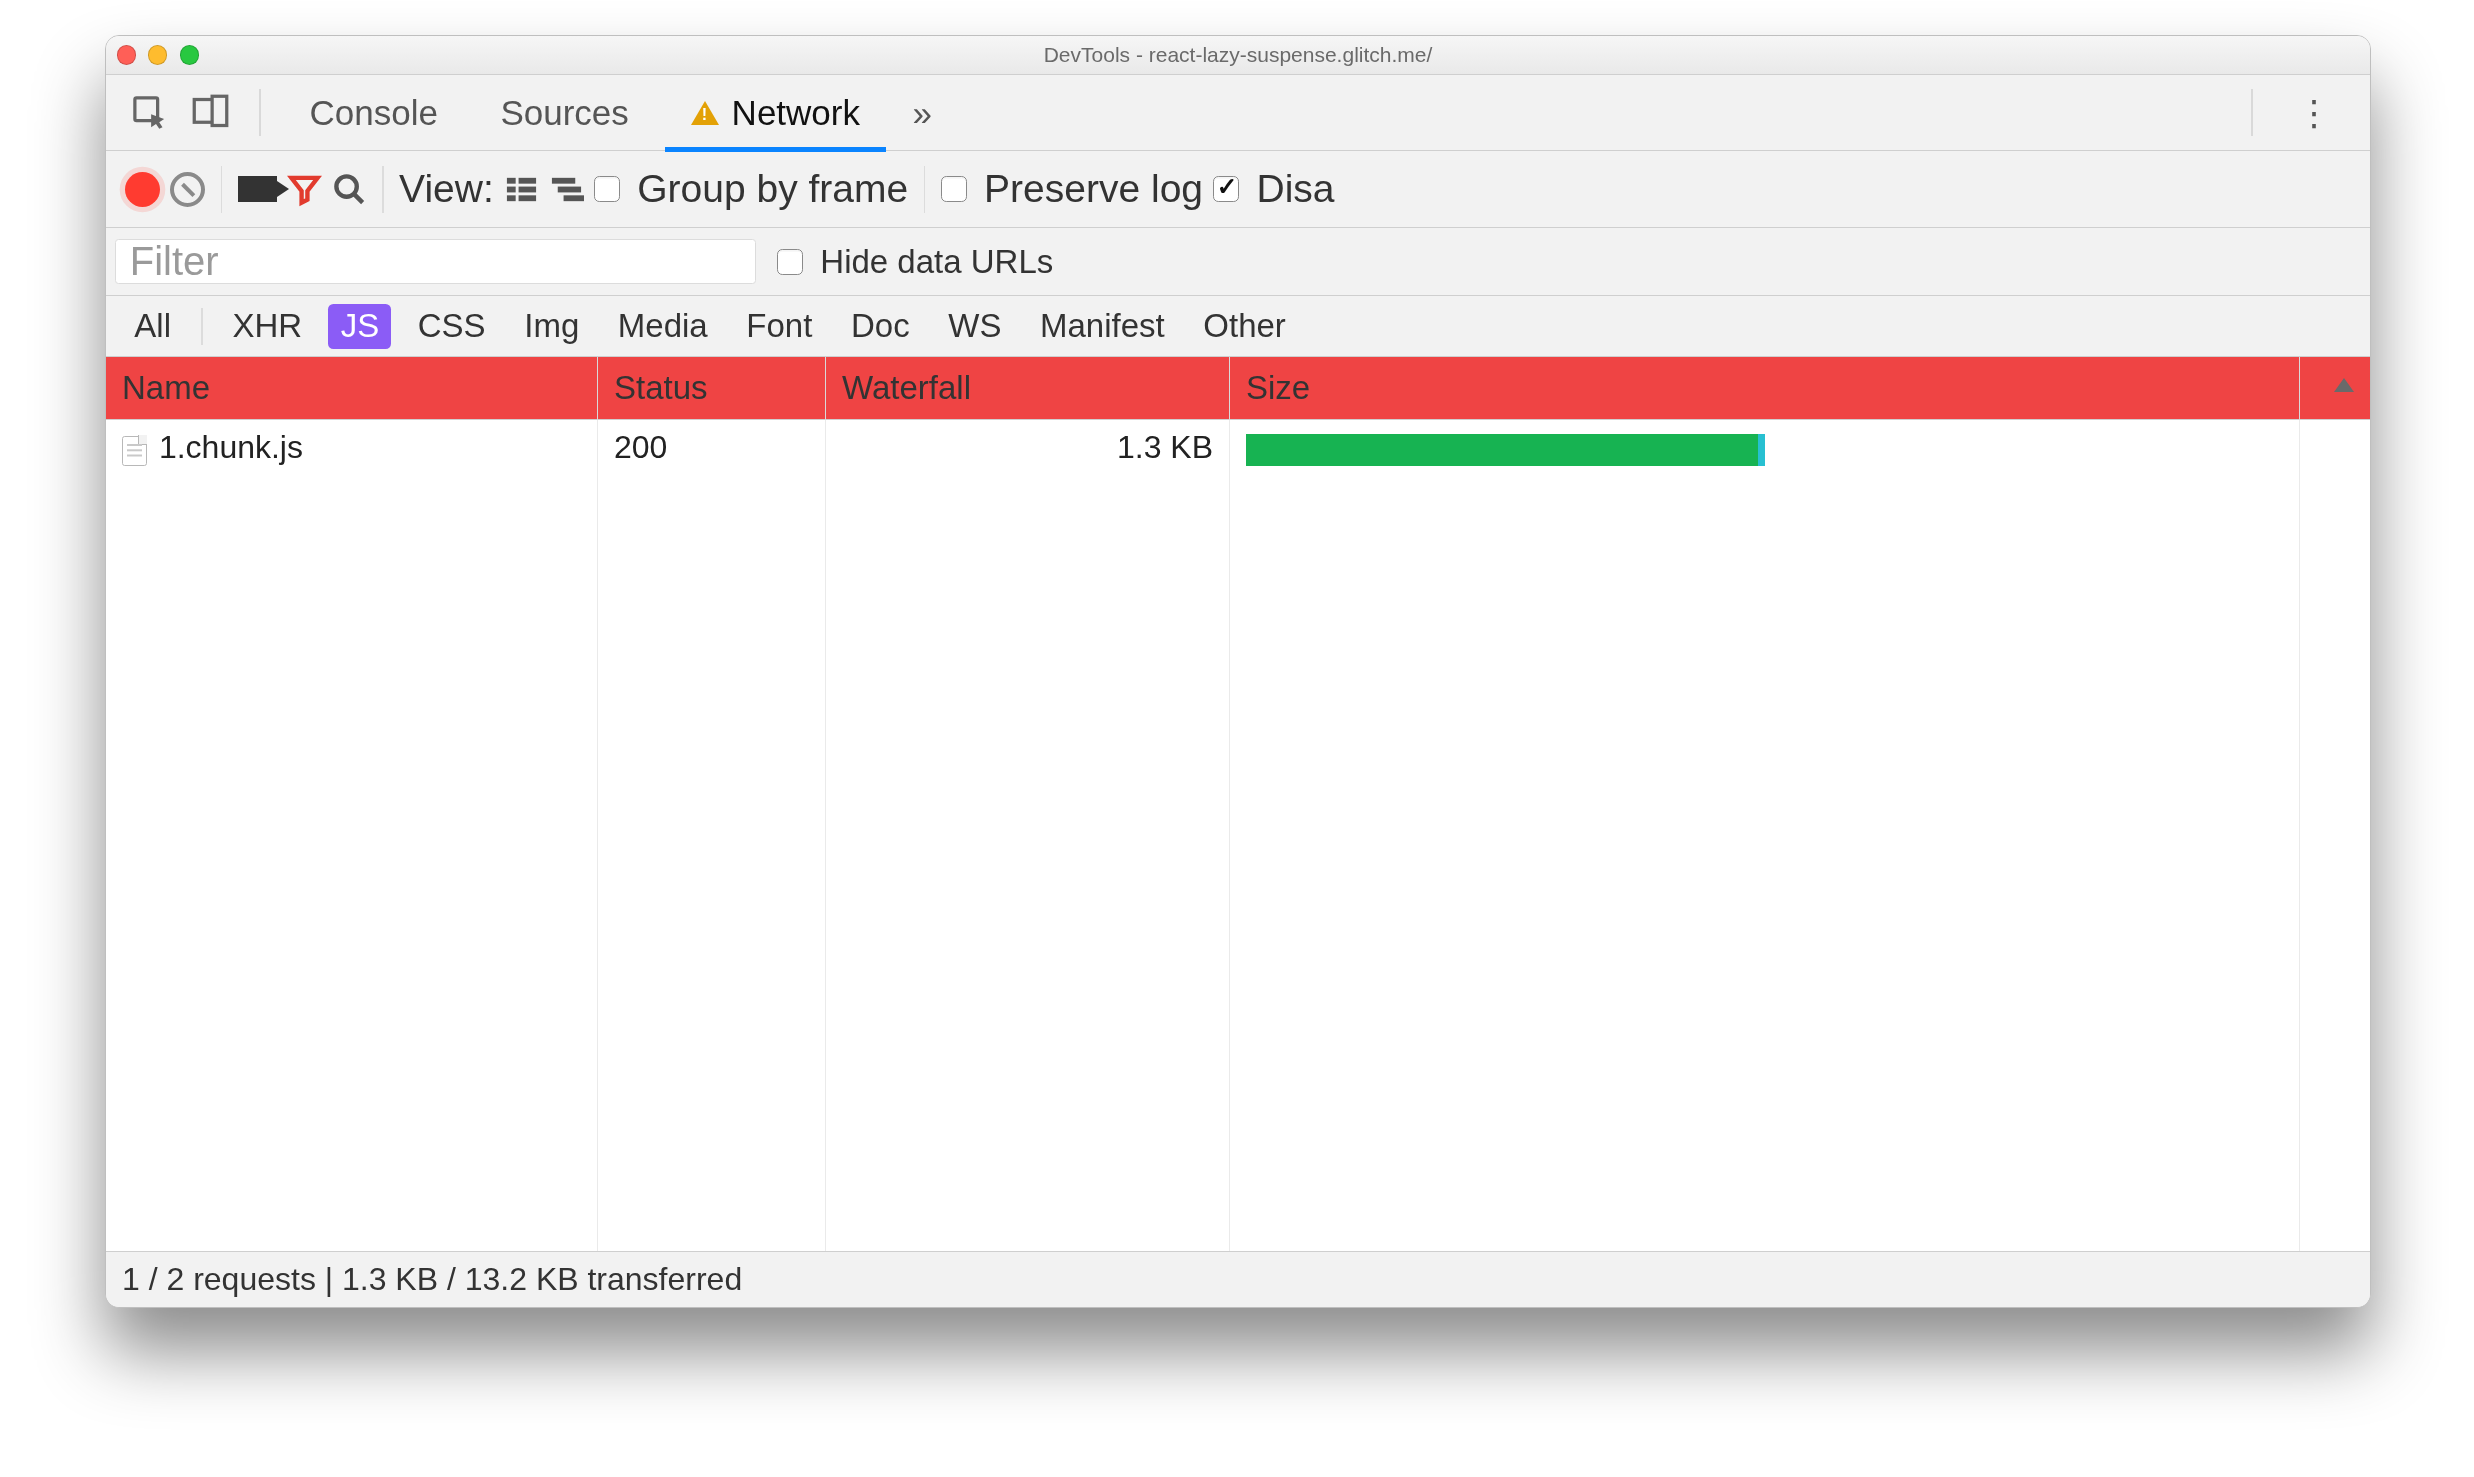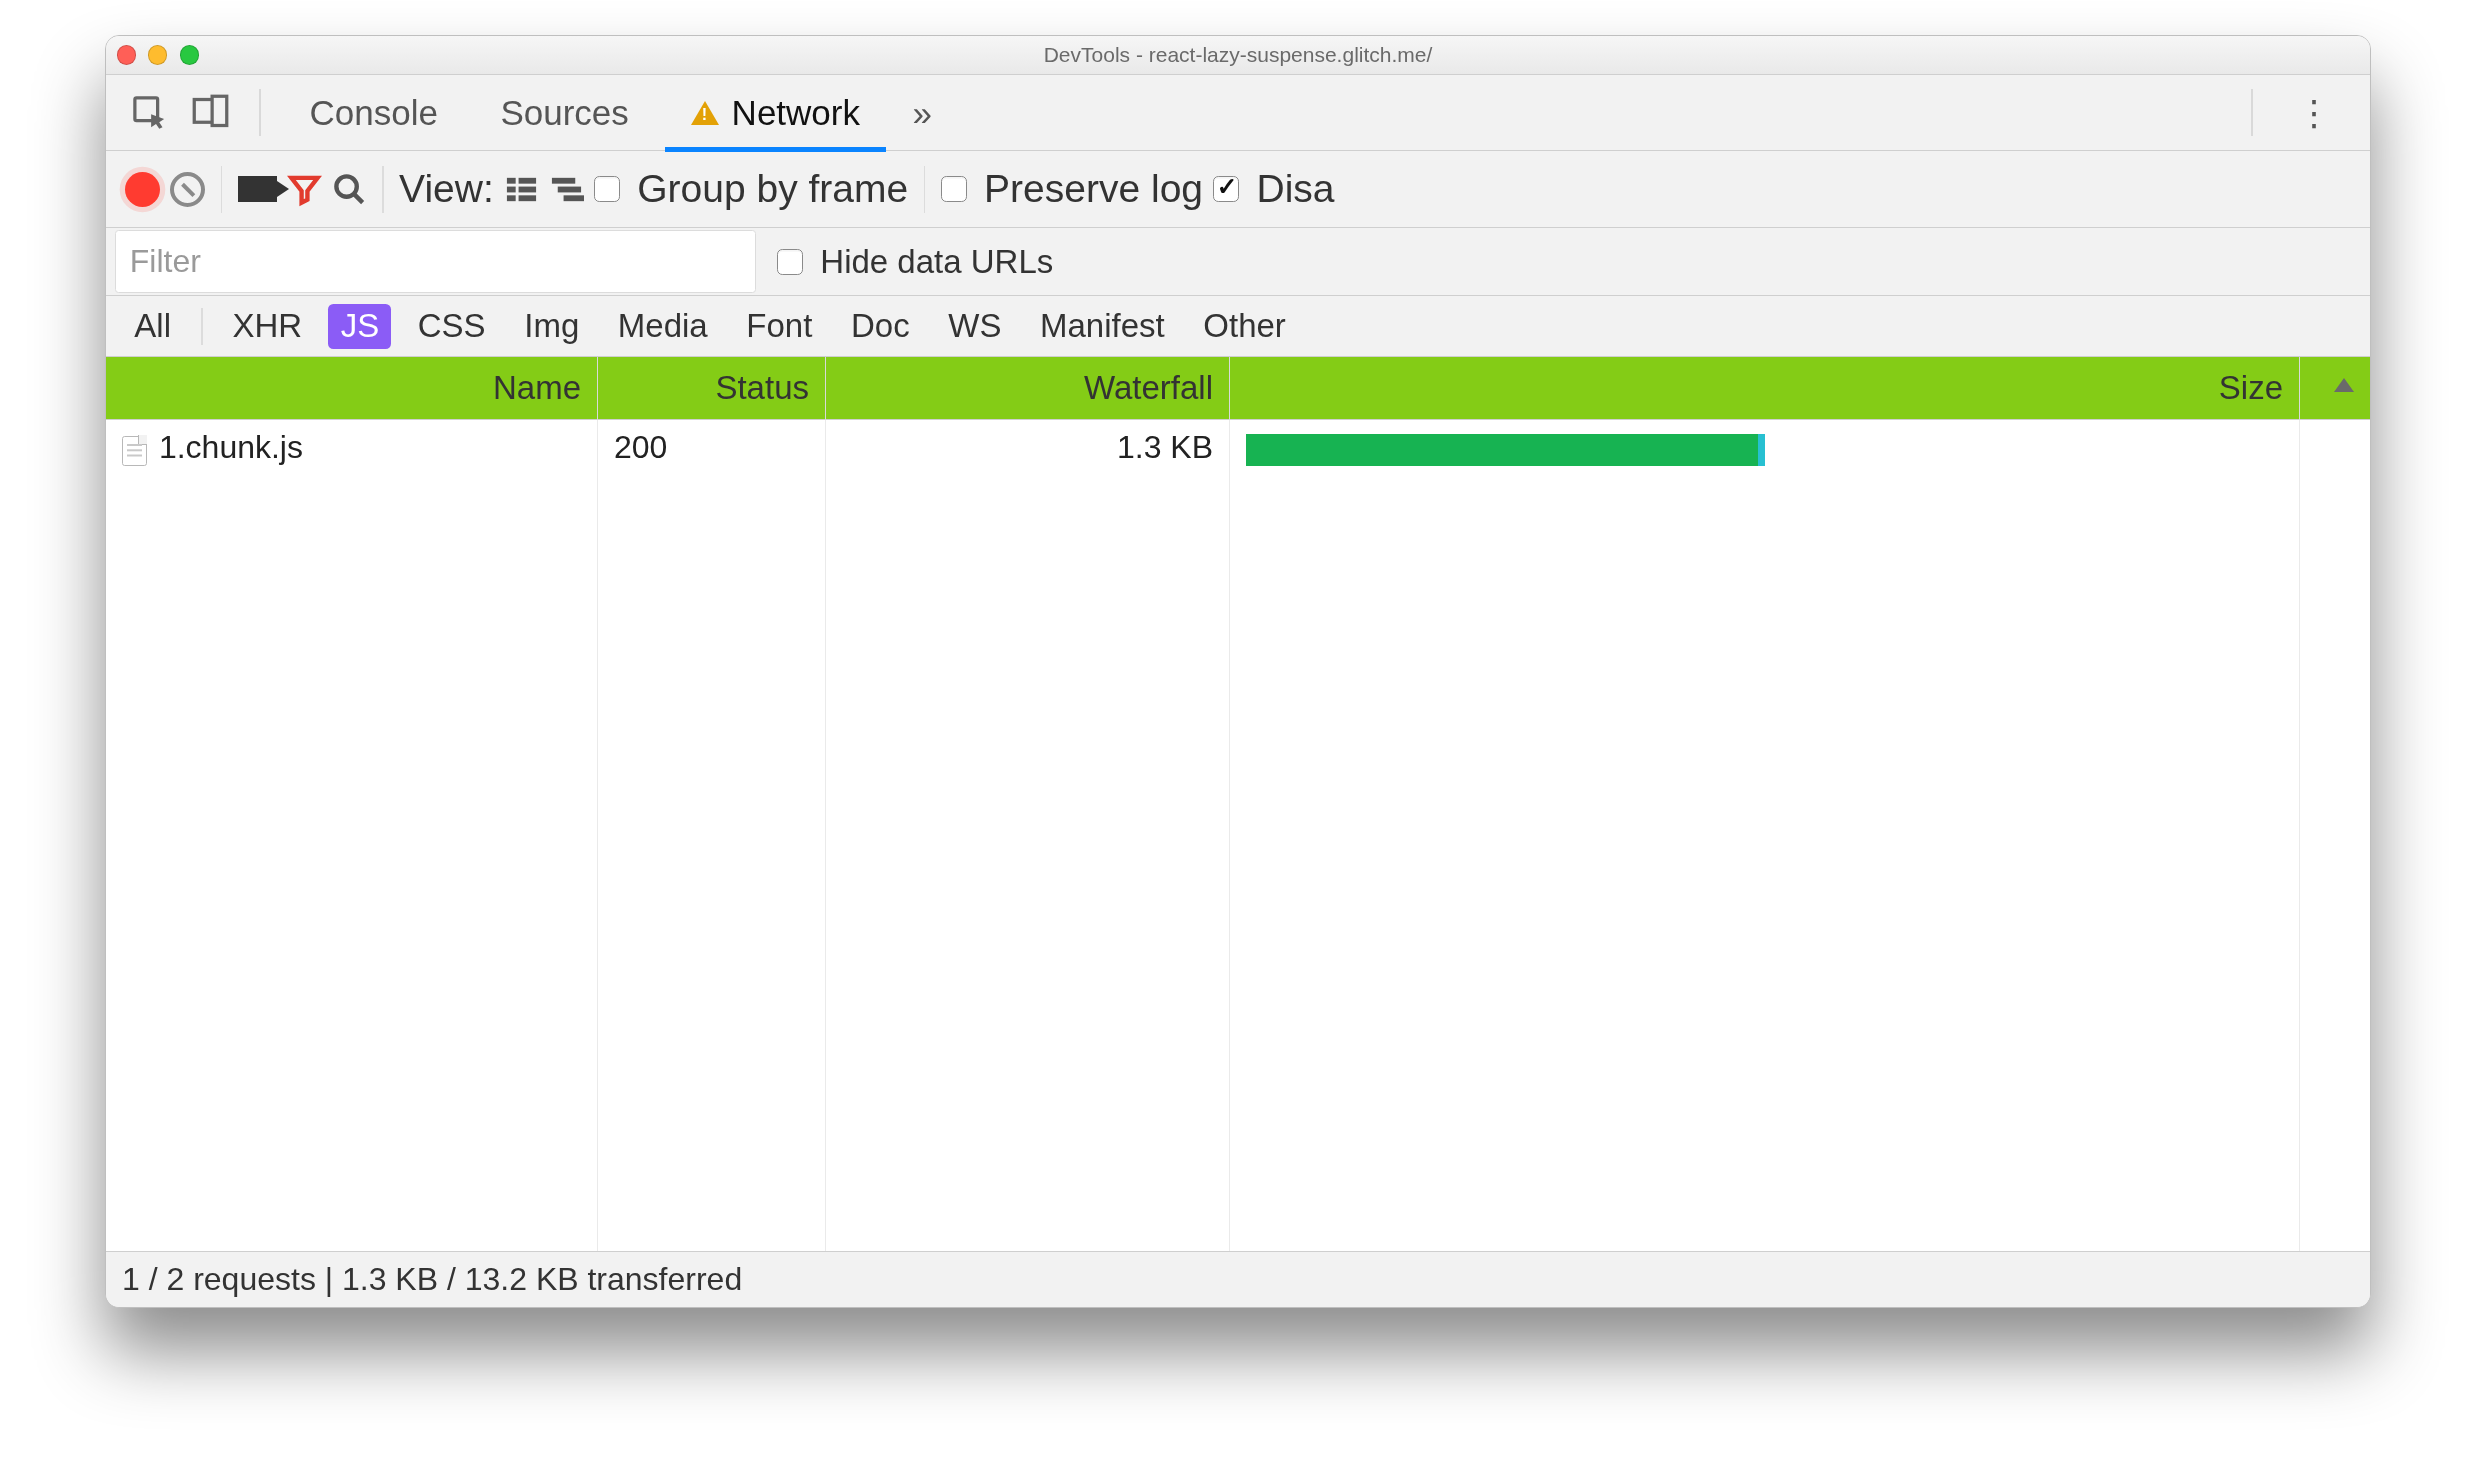--- a/index.html
+++ b/index.html
@@ -40,30 +40,30 @@
   .funnel-ico svg{width:35px;height:35px;display:block;}
   .search-ico svg{width:35px;height:35px;display:block;color:#555;}
   .toolbar .sep{ width:1.8px; height:47px; background:#dcdcdc; margin:0 5.3px; }
   .view-label{ color:#333; }
   .view-btn svg{width:35px;height:35px;display:block;color:#555;}
   .chk{ width:26px;height:26px;border:1.8px solid #8a8a8a;border-radius:5.3px;background:#fff;position:relative;display:inline-block;vertical-align:middle;margin-right:10.5px; box-shadow: inset 0 1.8px 0 rgba(0,0,0,.04);}
   .chk.checked::after{content:"✓";position:absolute;left:2.6px;top:-5.3px;color:#111;font-size:24.6px;font-weight:bold;}
   .opt{ display:flex; align-items:center; gap:7px; white-space:nowrap; }
   
   .filterbar{ height:68px; border-bottom:0.9px solid #cfcfcf; display:flex; align-items:center; padding:0 8.8px; gap:21px; font-size:33px; color:#333; }
-  .filter-input{ width:641px; height:63px; border:0.9px solid #dcdcdc; border-radius:3.5px; background:#fff; font-size:32px; padding:11px 14px; color:#777; }
+  .filter-input{ width:641px; height:45px; border:0.9px solid #dcdcdc; border-radius:3.5px; background:#fff; font-size:40px; padding:11px 14px; color:#777; }
   .filter-input::placeholder{ color:#9a9a9a; }
   
   .types{ height:61px; border-bottom:0.9px solid #cfcfcf; display:flex; align-items:center; padding:0 16px; gap:14px; font-size:33px; color:#333; }
   .type-pill{ padding:3.5px 12.3px; border-radius:5.3px; }
   .type-pill.selected{ background:#8b5cf6; color:#fff; }
   .types .vsep{ width:1.8px;height:37px;background:#dcdcdc;margin:0 3.5px; }
   
   .table-wrap{ flex:1; display:flex; flex-direction:column; }
-  .thead{ display:grid; grid-template-columns:492px 228px 404px 1fr 70px; height:63px; border-bottom:1.8px solid #cfcfcf; background:#84cc16; font-size:33px; color:#333;text-align:right; }
+  .thead{ display:grid; grid-template-columns:492px 228px 404px 1fr 70px; height:63px; border-bottom:1.8px solid #cfcfcf; background:#ef4444; font-size:33px; color:#333; }
   .th{ padding:12.3px 16px; border-right:0.9px solid #d9d9d9; position:relative; }
   .th:last-child{ border-right:none; }
   .sort-asc{ position:absolute; right:16px; top:21px; width:0;height:0;border-left:10.5px solid transparent;border-right:10.5px solid transparent;border-bottom:14px solid #6a6a6a; }
   .tbody{ flex:1; background:#fff; overflow:hidden; position:relative; }
   .row{ display:grid; grid-template-columns:492px 228px 404px 1fr 70px; height:54px; font-size:32px; color:#222; }
   .row:nth-child(odd){ background:#eef0f2; }
   .cell{ padding:8.8px 16px; border-right:0.9px solid #eaeaea; display:flex; align-items:flex-end; }
   .cell:last-child{ border-right:none; }
   .cell.size{ justify-content:flex-end; }
   .file-ico{ width:24.6px;height:30px;border:1.8px solid #b8b8b8;border-radius:2.6px;margin-right:12.3px;position:relative;background:#fff; }

